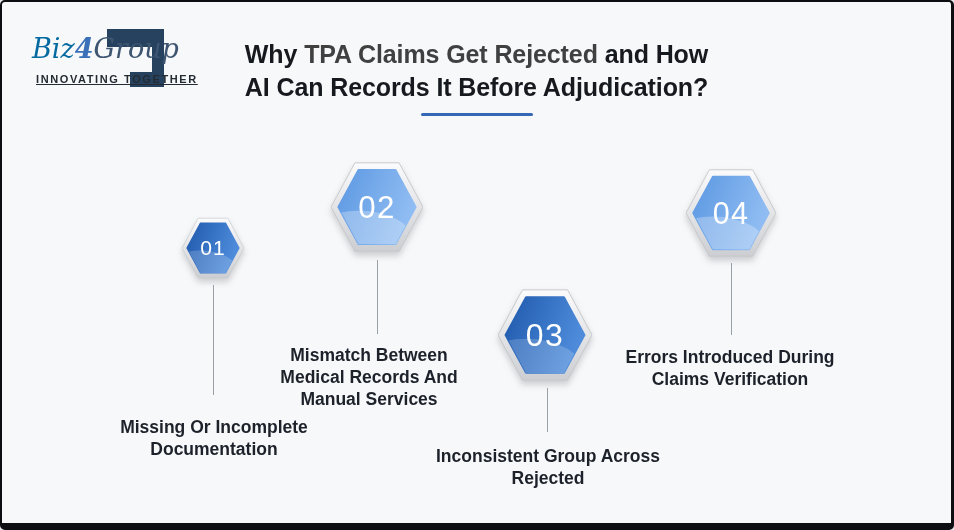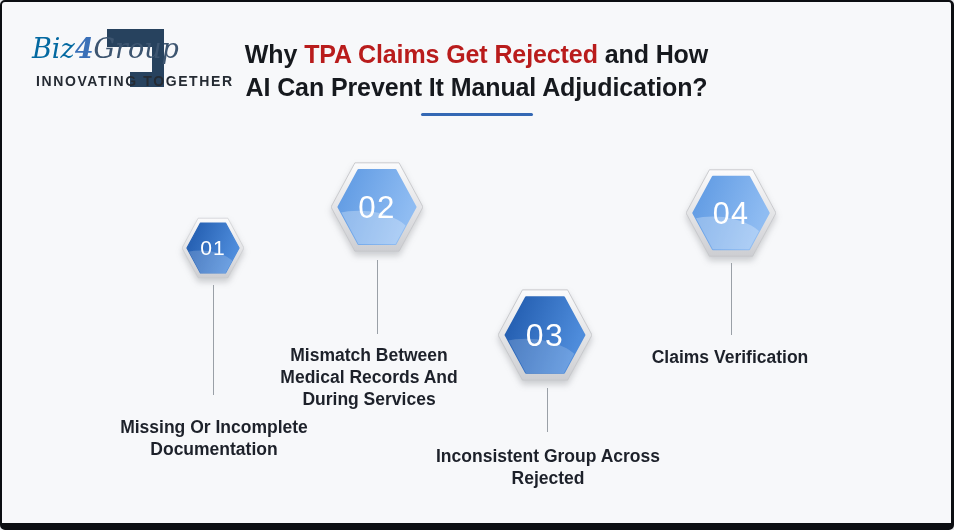--- a/index.html
+++ b/index.html
@@ -23,31 +23,32 @@
   .logo-word {
     position:absolute; left:4px; top:14px; white-space:nowrap;
     font-family:"DejaVu Serif", serif; font-style:italic;
     font-size:27px; line-height:30px;
   }
   .logo-word .w-biz  { color:#0369a1; }
   .logo-word .w-four { color:#3a70b8; font-weight:700; }
   .logo-word .w-group{ color:#3d5570; }
   .logo-tagline {
     position:absolute; left:8px; top:53px;
-    font-size:14px; font-weight:700; letter-spacing:1.6px; color:#252b33;
+    font-size:11px; font-weight:700; letter-spacing:1.6px; color:#252b33;
     white-space:nowrap;
+    text-decoration:underline;
   }
 
   
   .title {
     position:absolute; left:0; right:0; top:36px; text-align:center;
     font-size:25px; font-weight:700; line-height:33px;
     color:#16191e; letter-spacing:-0.1px;
   }
-  .title .hl { color:#b91c1c;margin-top:19px; }
+  .title .hl { color:#404040;margin-top:19px; }
   .title-underline {
     width:112px; height:3px; background:#3468b4; border-radius:2px;
     margin:9px auto 0;
   }
 
   
   .hex { position:absolute; filter:drop-shadow(0 4px 3px rgba(70,75,85,0.25)); }
   .hex text {
     font-family:"Liberation Sans", sans-serif; font-weight:400;
     fill:#ffffff; letter-spacing:1.5px;
@@ -66,21 +67,21 @@
   <div class="logo">
     <svg class="logo-bracket" viewBox="0 0 57 58">
       <path d="M0 0 H57 V58 H23 V43 H45 V18 H0 Z" fill="#27425e"></path>
     </svg>
     <div class="logo-word"><span class="w-biz">Biz</span><span class="w-four">4</span><span class="w-group">Group</span></div>
     <div class="logo-tagline">INNOVATING TOGETHER</div>
   </div>
 
   <div class="title">
     <div><span>Why </span><span class="hl">TPA Claims Get Rejected</span><span> and How</span></div>
-    <div>AI Can Prevent It Manual Adjudication?</div>
+    <div>AI Can Records It Before Adjudication?</div>
     <div class="title-underline"></div>
   </div>
 
   <svg class="hex" style="left:180px; top:213px; width:62px; height:66px;" viewBox="0 0 100 104">
     <defs>
       <linearGradient id="bev1" x1="0" y1="0" x2="0" y2="1">
           <stop offset="0" stop-color="#fbfbfc"></stop>
           <stop offset="1" stop-color="#cdced2"></stop>
         </linearGradient>
       <linearGradient id="blu1" x1="0" y1="0" x2="1" y2="0.35">
@@ -118,21 +119,21 @@
     </defs>
     <polygon points="0,52 26,4 74,4 100,52 74,100 26,100" fill="url(#bev2)" stroke="#c6c7cb" stroke-width="1" stroke-linejoin="round"></polygon>
     <polygon points="8,52 29.8,11.7 70.2,11.7 92,52 70.2,92.3 29.8,92.3" fill="url(#blu2)" stroke="url(#blu2)" stroke-width="2" stroke-linejoin="round"></polygon>
     <ellipse cx="30" cy="90" rx="60" ry="34" fill="#ffffff" opacity="0.28" clip-path="url(#clp2)"></ellipse>
     <text x="50" y="64" text-anchor="middle" font-size="34">02</text>
   </svg>
   <div class="connector" style="left:374.5px; top:258px; height:74px;"></div>
   <div class="step-label" style="left:257px; top:342px; width:220px;">
     <div>Mismatch Between</div>
     <div>Medical Records And</div>
-    <div>During Services</div>
+    <div>Manual Services</div>
   </div>
 
   <svg class="hex" style="left:496px; top:284px; width:94px; height:98px;" viewBox="0 0 100 104">
     <defs>
       <linearGradient id="bev3" x1="0" y1="0" x2="0" y2="1">
           <stop offset="0" stop-color="#fbfbfc"></stop>
           <stop offset="1" stop-color="#cdced2"></stop>
         </linearGradient>
       <linearGradient id="blu3" x1="0" y1="0" x2="1" y2="0.35">
           <stop offset="0" stop-color="#1e58ab"></stop>
@@ -167,16 +168,17 @@
           <polygon points="8,52 29.8,11.7 70.2,11.7 92,52 70.2,92.3 29.8,92.3"></polygon>
         </clipPath>
     </defs>
     <polygon points="0,52 26,4 74,4 100,52 74,100 26,100" fill="url(#bev4)" stroke="#c6c7cb" stroke-width="1" stroke-linejoin="round"></polygon>
     <polygon points="8,52 29.8,11.7 70.2,11.7 92,52 70.2,92.3 29.8,92.3" fill="url(#blu4)" stroke="url(#blu4)" stroke-width="2" stroke-linejoin="round"></polygon>
     <ellipse cx="30" cy="90" rx="60" ry="34" fill="#ffffff" opacity="0.28" clip-path="url(#clp4)"></ellipse>
     <text x="50" y="64" text-anchor="middle" font-size="34">04</text>
   </svg>
   <div class="connector" style="left:728.5px; top:261px; height:72px;"></div>
   <div class="step-label" style="left:608px; top:344px; width:240px;">
+    <div>Errors Introduced During</div>
     <div>Claims Verification</div>
   </div>
 
 </div>
 
 </body></html>

